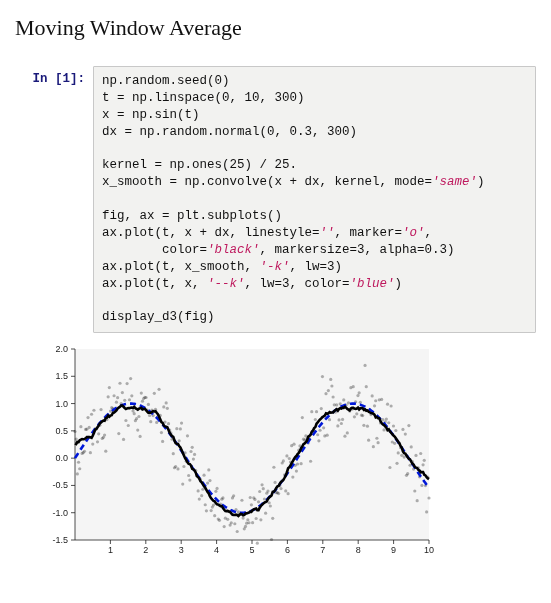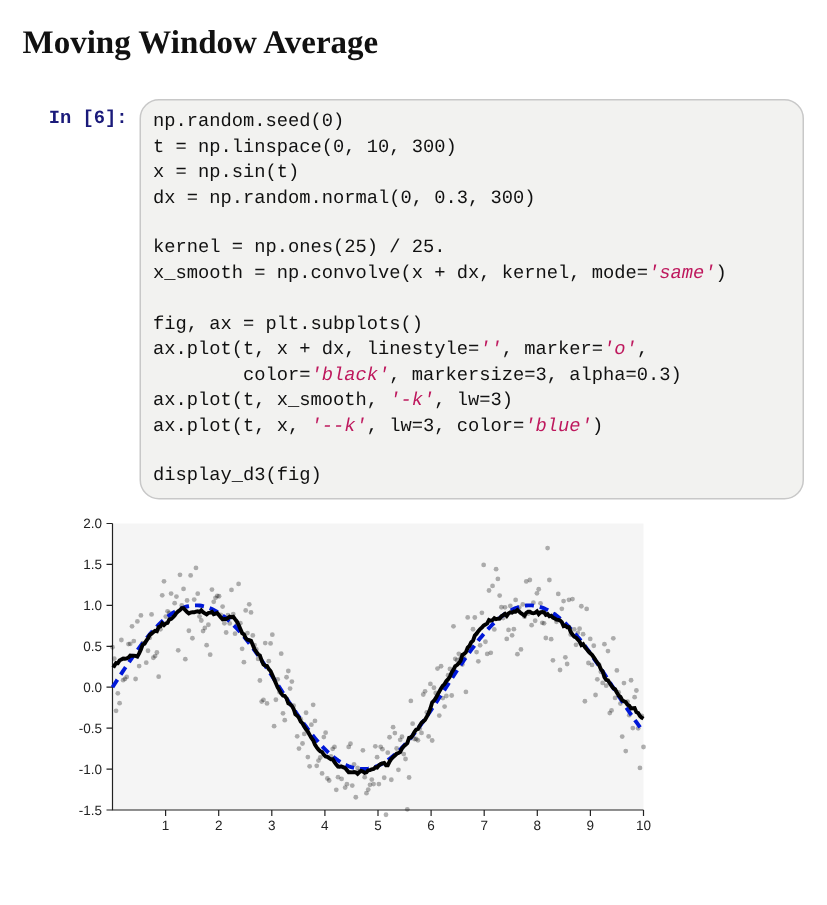--- a/index.html
+++ b/index.html
@@ -6,21 +6,21 @@
     margin: 0;
     padding: 10px 15px;
     font-family: Georgia, 'Times New Roman', serif;
     background: #fff;
     color: #222;
     width: 551px;
     box-sizing: border-box;
   }
   h2.title {
     font-size: 22px;
-    font-weight: bold;
+    font-weight: normal;
     margin: 5px 0 25px 0;
     color: #111;
   }
   .cell {
     display: flex;
     align-items: flex-start;
     margin-bottom: 6px;
   }
   .prompt {
     flex: 0 0 70px;
@@ -30,21 +30,21 @@
     font-weight: bold;
     padding-right: 8px;
     padding-top: 6px;
   }
   .prompt.in { color: #1a1a7a; }
   .prompt.out { color: #7a1a1a; }
   .code-block {
     flex: 1;
     background: #f2f2f0;
     border: 1px solid #c8c8c8;
-    border-radius: 13px;
+    border-radius: 1px;
     padding: 6px 8px;
     font-family: Menlo, Consolas, 'Courier New', monospace;
     font-size: 12.5px;
     line-height: 1.35;
     white-space: pre;
     color: #111;
   }
   .str { color: #be185d; font-style: italic; }
   
   .output-area {
@@ -88,21 +88,21 @@
     fill: #f5f5f5;
     stroke: none;
   }
 </style>
 </head>
 <body>
 
 <h2 class="title">Moving Window Average</h2>
 
 <div class="cell">
-  <div class="prompt in">In [6]:</div>
+  <div class="prompt in">In [1]:</div>
   <div class="code-block" id="code-block">np.random.seed(0)
 t = np.linspace(0, 10, 300)
 x = np.sin(t)
 dx = np.random.normal(0, 0.3, 300)
 
 kernel = np.ones(25) / 25.
 x_smooth = np.convolve(x + dx, kernel, mode=<span class="str">'same'</span>)
 
 fig, ax = plt.subplots()
 ax.plot(t, x + dx, linestyle=<span class="str">''</span>, marker=<span class="str">'o'</span>,

